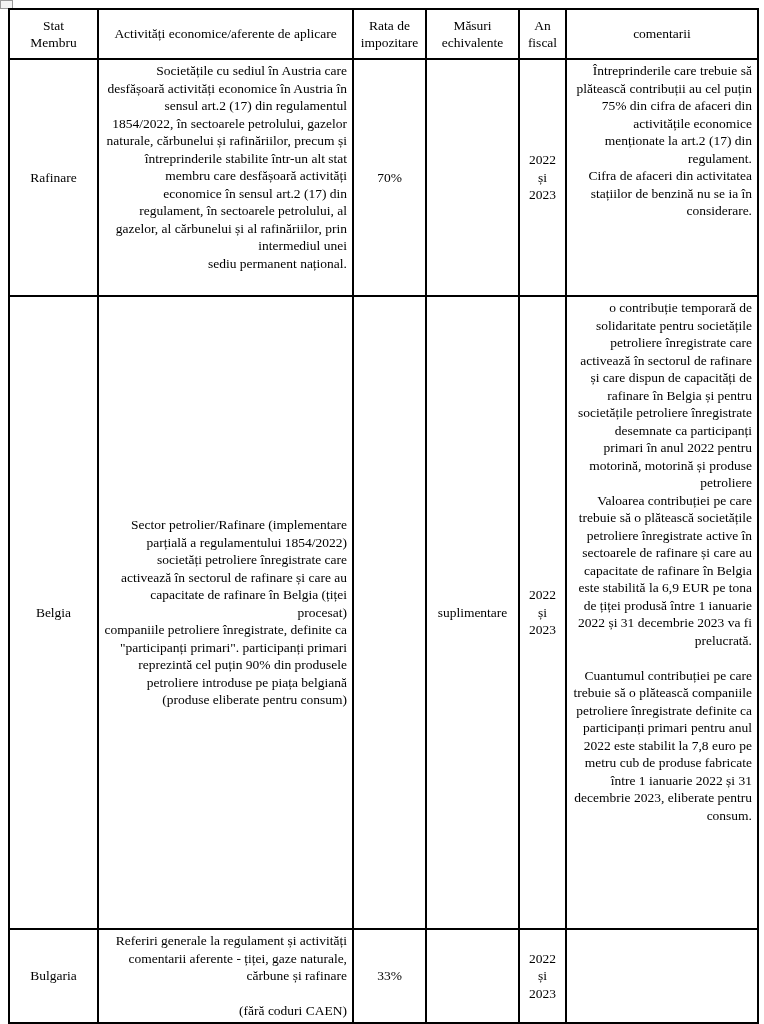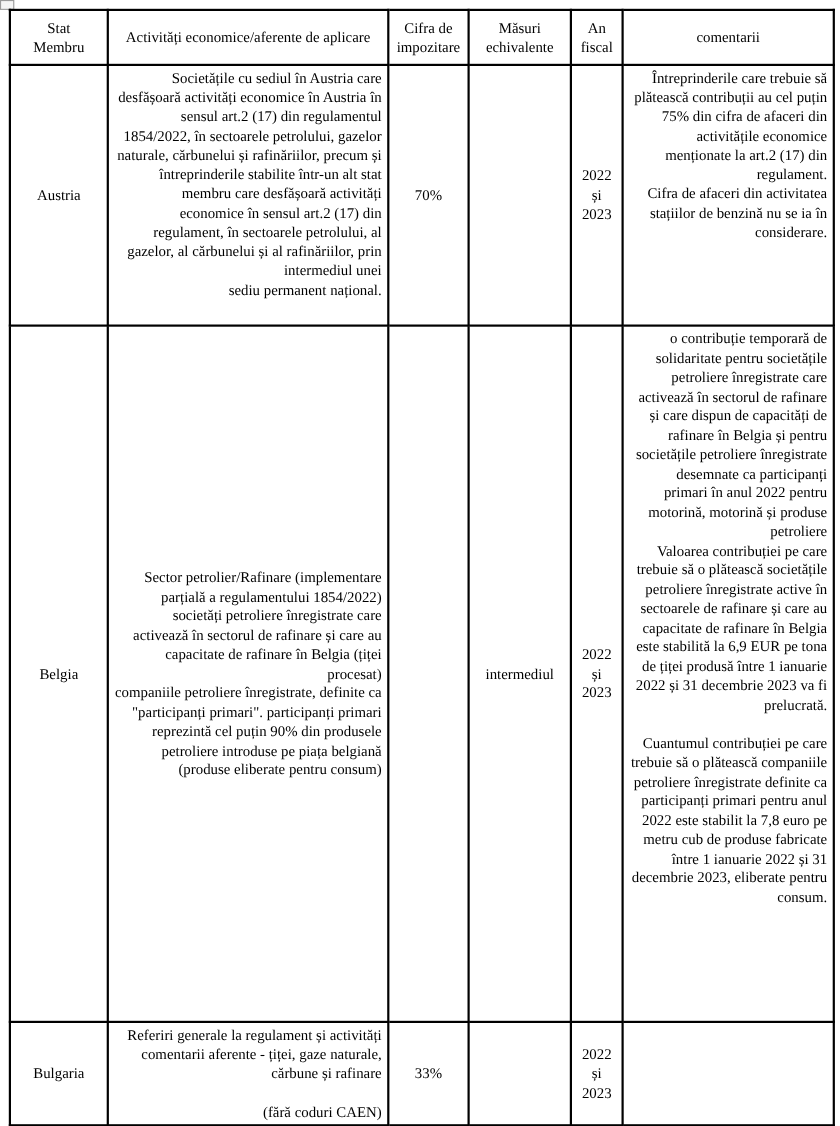--- a/index.html
+++ b/index.html
@@ -71,50 +71,50 @@
       <col style="width:93px">
       <col style="width:47px">
       <col style="width:192px">
     </colgroup>
 
     <tbody>
         <tr style="height:50px">
       <th class="hdr">Stat
 Membru</th>
       <th class="hdr">Activități economice/aferente de aplicare</th>
-      <th class="hdr">Cifra de
+      <th class="hdr">Rata de
 impozitare</th>
       <th class="hdr">Măsuri
 echivalente</th>
       <th class="hdr">An
 fiscal</th>
       <th class="hdr">comentarii</th>
     </tr>
 
     <tr style="height:237px">
-      <td class="v-mid t-center">Austria</td>
+      <td class="v-mid t-center">Rafinare</td>
       <td class="v-top t-left">Societățile cu sediul în Austria care desfășoară activități economice în Austria în sensul art.2 (17) din regulamentul 1854/2022, în sectoarele petrolului, gazelor naturale, cărbunelui și rafinăriilor, precum și
 întreprinderile stabilite într-un alt stat membru care desfășoară activități economice în sensul art.2 (17) din regulament, în sectoarele petrolului, al gazelor, al cărbunelui și al rafinăriilor, prin intermediul unei
 sediu permanent național.</td>
       <td class="v-mid t-center">70%</td>
       <td class="v-mid t-center"></td>
       <td class="v-mid t-center">2022
 și
 2023</td>
       <td class="v-top t-left comments-cell">Întreprinderile care trebuie să plătească contribuții au cel puțin 75% din cifra de afaceri din activitățile economice menționate la art.2 (17) din regulament.
 Cifra de afaceri din activitatea stațiilor de benzină nu se ia în considerare.</td>
     </tr>
 
     <tr style="height:633px">
       <td class="v-mid t-center">Belgia</td>
       <td class="v-mid t-left">Sector petrolier/Rafinare (implementare parțială a regulamentului 1854/2022)
 societăți petroliere înregistrate care activează în sectorul de rafinare și care au capacitate de rafinare în Belgia (țiței procesat)
 companiile petroliere înregistrate, definite ca "participanți primari". participanți primari reprezintă cel puțin 90% din produsele petroliere introduse pe piața belgiană (produse eliberate pentru consum)</td>
       <td class="v-mid t-center"></td>
-      <td class="v-mid t-center">intermediul</td>
+      <td class="v-mid t-center">suplimentare</td>
       <td class="v-mid t-center">2022
 și
 2023</td>
       <td class="v-top t-left comments-cell">o contribuție temporară de solidaritate pentru societățile petroliere înregistrate care activează în sectorul de rafinare și care dispun de capacități de rafinare în Belgia și pentru societățile petroliere înregistrate desemnate ca participanți primari în anul 2022 pentru motorină, motorină și produse petroliere
 Valoarea contribuției pe care trebuie să o plătească societățile petroliere înregistrate active în sectoarele de rafinare și care au capacitate de rafinare în Belgia este stabilită la 6,9 EUR pe tona de țiței produsă între 1 ianuarie 2022 și 31 decembrie 2023 va fi prelucrată.
 
 Cuantumul contribuției pe care trebuie să o plătească companiile petroliere înregistrate definite ca participanți primari pentru anul 2022 este stabilit la 7,8 euro pe metru cub de produse fabricate între 1 ianuarie 2022 și 31 decembrie 2023, eliberate pentru consum.</td>
     </tr>
 
     <tr style="height:86px">

